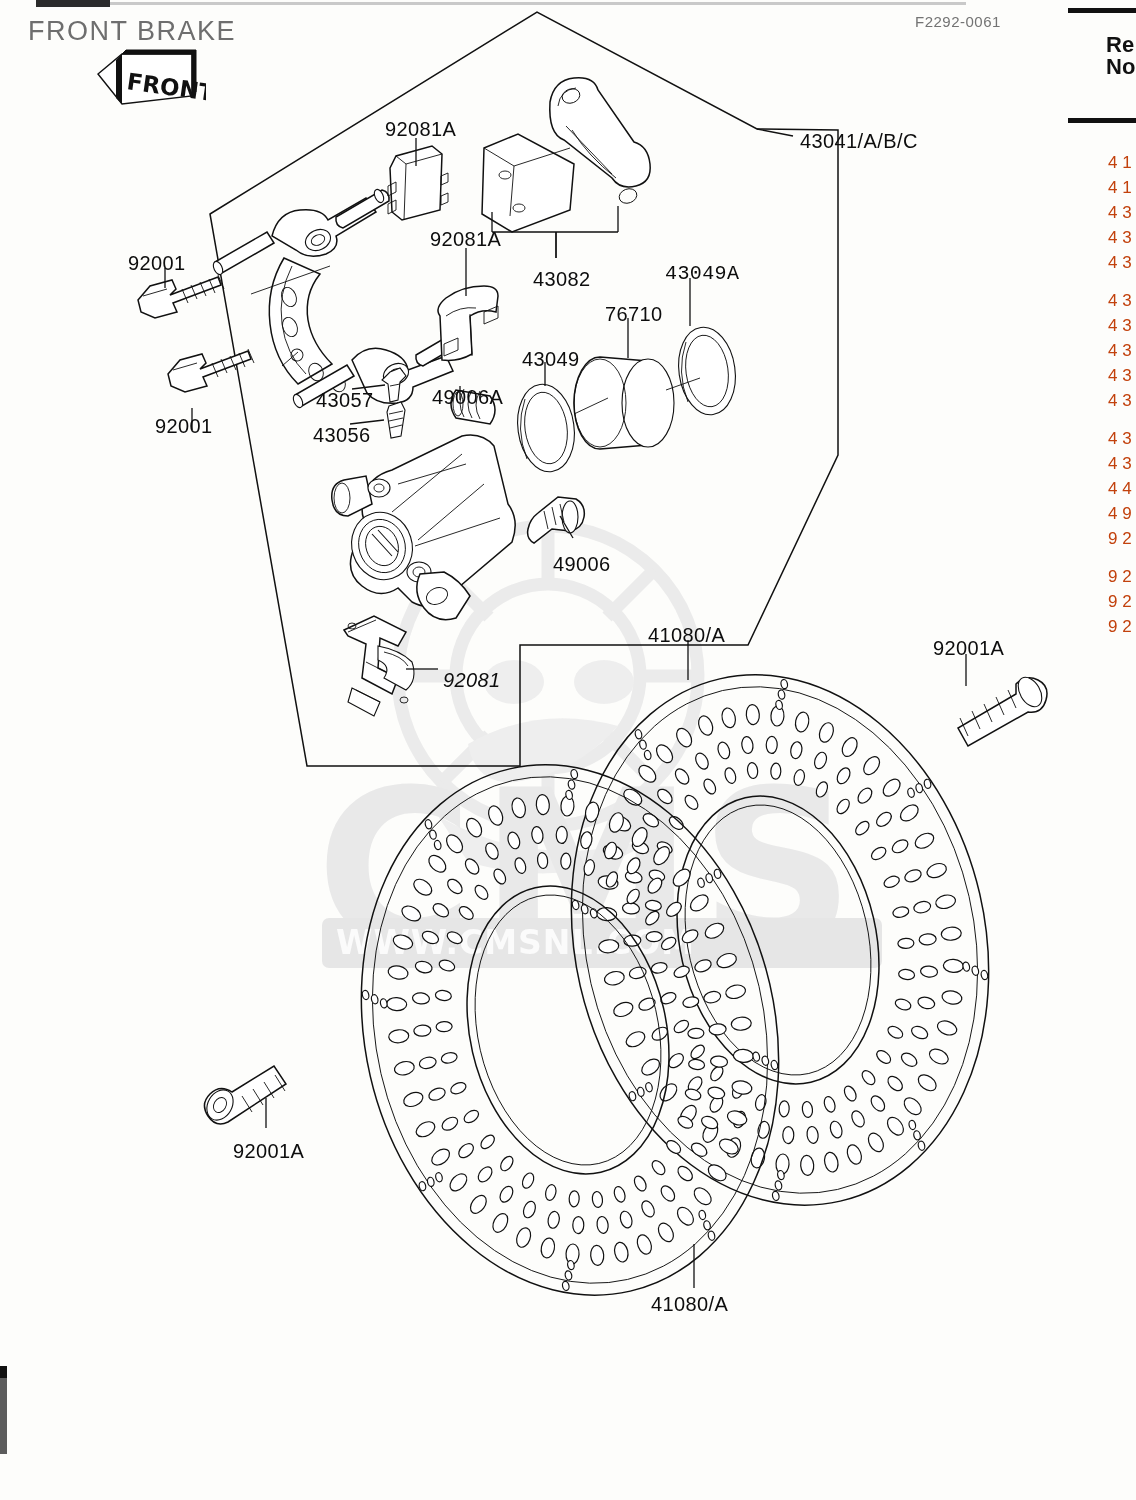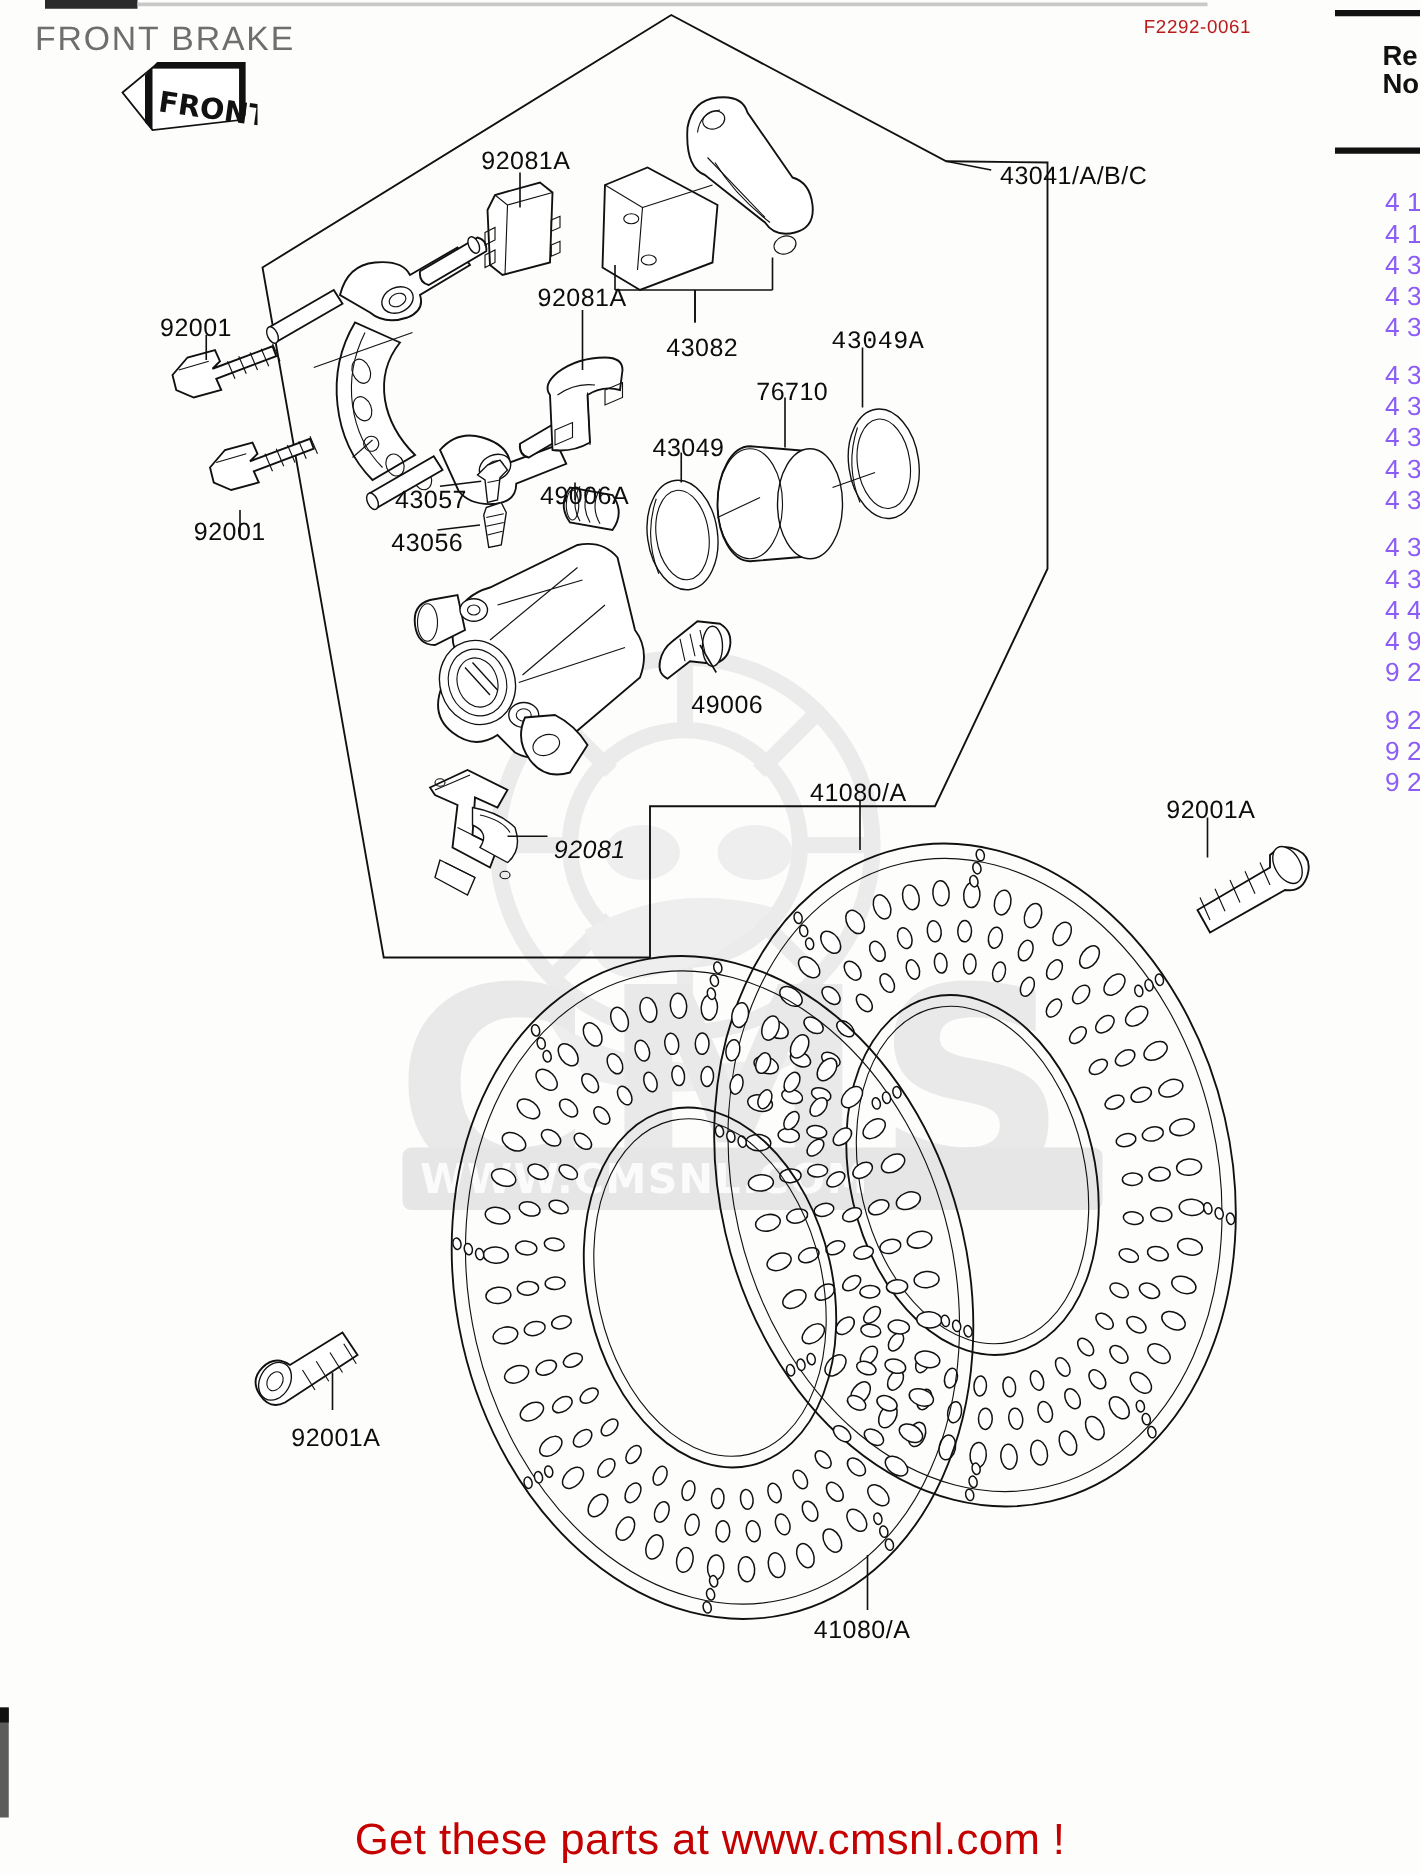--- a/index.html
+++ b/index.html
@@ -18,36 +18,36 @@
   .left-edge-frag .cap{position:absolute;left:0;top:0;width:7px;height:12px;background:#111;}
 
   
   .page-title{
     position:absolute;left:28px;top:16px;
     font-size:27px;letter-spacing:1.5px;color:#6e6e6e;font-weight:400;
     white-space:nowrap;
   }
   .drawing-no{
     position:absolute;left:915px;top:13px;
-    font-size:15px;color:#b91c1c;letter-spacing:.5px;
+    font-size:15px;color:#737373;letter-spacing:.5px;
     font-family:"Liberation Sans", sans-serif;white-space:nowrap;
   }
   .footer-cta{
     position:absolute;left:0;top:1452px;width:1136px;text-align:center;
     font-size:35px;color:#c40000;font-family:"Liberation Sans", sans-serif;
     letter-spacing:.3px;white-space:nowrap;
   }
 
   
   .ref-table{position:absolute;left:1062px;top:0px;width:74px;height:640px;overflow:hidden;}
   .ref-table .rule{position:absolute;left:6px;width:90px;height:5px;background:#111;}
   .ref-table .rule.r1{top:8px;}
   .ref-table .rule.r2{top:118px;}
   .ref-head{position:absolute;left:44px;top:34px;font-size:22px;font-weight:bold;color:#111;line-height:22px;white-space:nowrap;}
-  .ref-nums{position:absolute;left:46px;top:150px;font-size:21px;color:#8b5cf6;line-height:25px;white-space:nowrap;}
+  .ref-nums{position:absolute;left:46px;top:150px;font-size:17px;color:#c2410c;line-height:25px;white-space:nowrap;}
   .ref-nums .gap{display:block;height:13px;}
 
   
   .wm{position:absolute;pointer-events:none;user-select:none;}
   .wm-logo{
     left:318px;top:486px;width:460px;height:420px;
     opacity:.90;
   }
   .wm-cms{
     left:316px;top:770px;width:560px;
@@ -665,14 +665,13 @@
       <div class="lbl" style="left: 316px; top: 389px;">43057</div>
       <div class="lbl" style="left: 313px; top: 424px;">43056</div>
       <div class="lbl" style="left: 553px; top: 553px; text-align: right;">49006</div>
       <div class="lbl" style="left: 443px; top: 669px; font-style: italic;">92081</div>
       <div class="lbl" style="left: 648px; top: 624px;">41080/A</div>
       <div class="lbl" style="left: 651px; top: 1293px;">41080/A</div>
       <div class="lbl" style="left: 933px; top: 637px;">92001A</div>
       <div class="lbl" style="left: 233px; top: 1140px;">92001A</div>
     </div>
 
-  <div class="footer-cta">Get these parts at www.cmsnl.com !</div>
 </div>
 
 </body></html>

